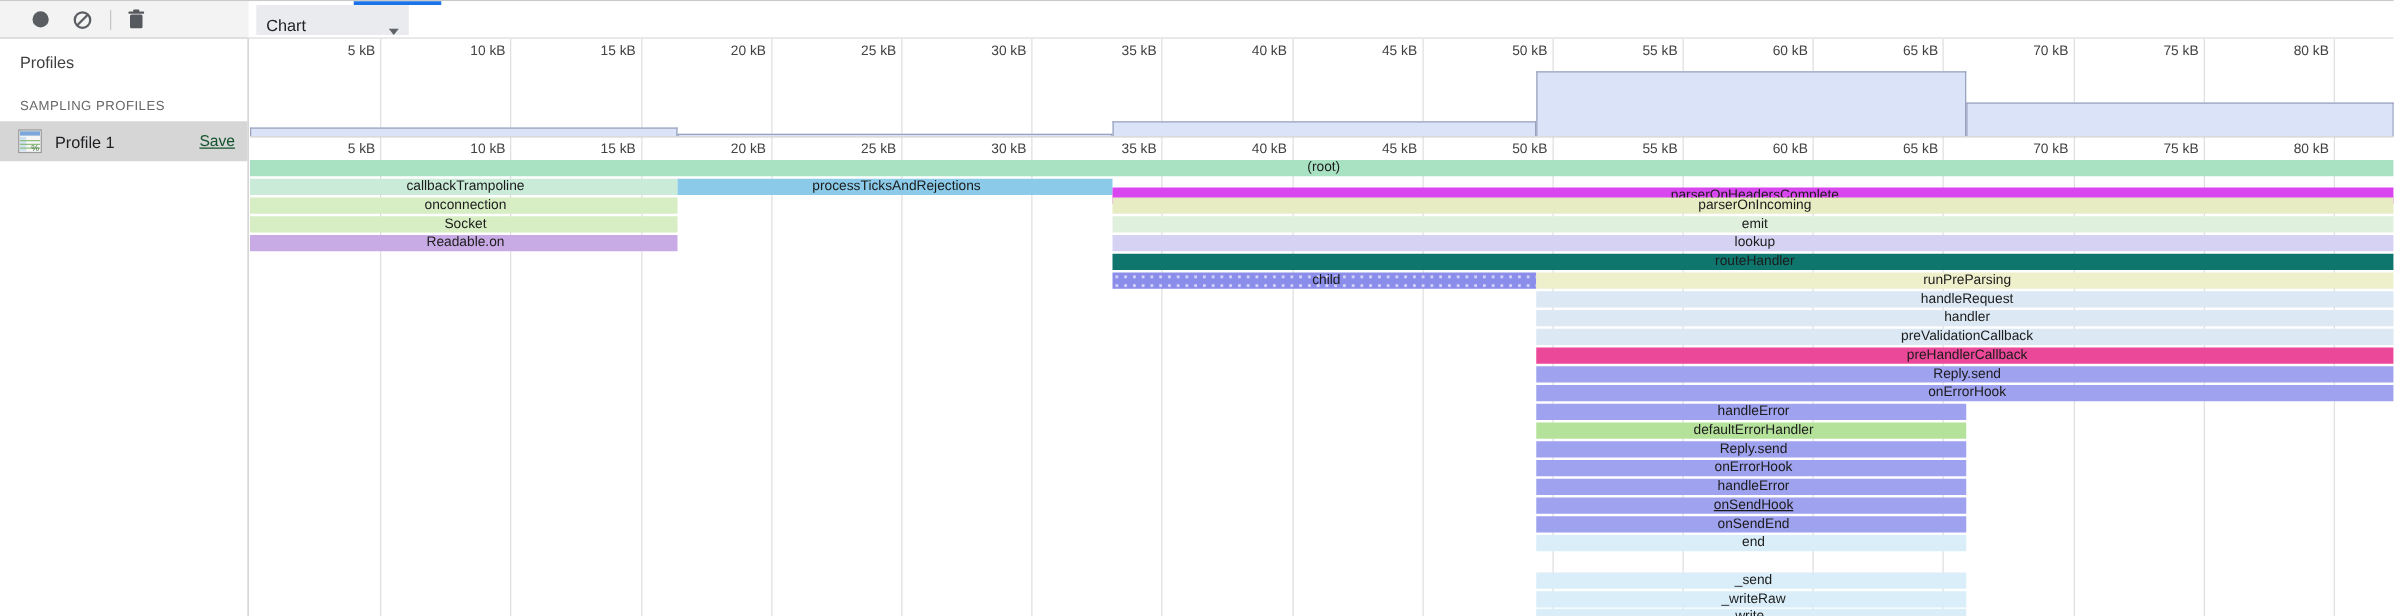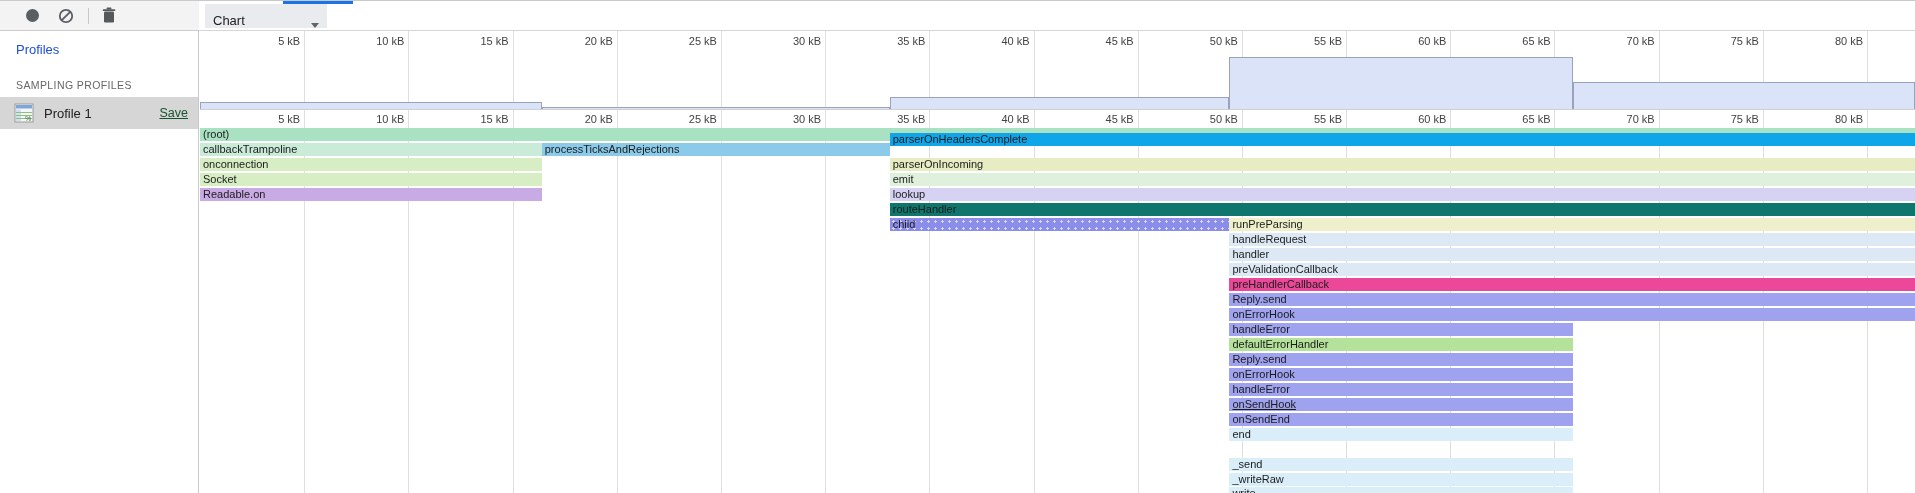--- a/index.html
+++ b/index.html
@@ -20,41 +20,41 @@
   .chart-select { position:absolute; left:6px; top:3px; width:122px; height:24px;
                   background:#e9ebee; display:flex; align-items:flex-end; padding:0 8px; cursor:pointer; }
   .chart-select .lbl { font-size:13px; color:#202124; flex:1; }
   .sel-arrow { width:0; height:0; border-left:4px solid transparent; border-right:4px solid transparent;
                border-top:5px solid #5f6368; }
   .tab-indicator { position:absolute; left:283px; top:0; width:70px; height:3px; background:#1a73e8; }
 
   
   .sidebar { position:absolute; left:0; top:30px; width:199px; bottom:0; background:#fff;
              border-right:1px solid #c9c9c9; }
-  .sb-title { font-size:13px; color:#1d4ed8; padding:11px 0 0 16px; }
+  .sb-title { font-size:13px; color:#404040; padding:11px 0 0 16px; }
   .sb-section { font-size:10.5px; color:#666; letter-spacing:.4px; padding:22px 0 6px 16px; }
   .sb-item { height:32px; background:#d6d6d6; display:flex; align-items:center; padding:0 10px 0 14px; cursor:pointer; }
   .sb-item .name { font-size:13px; color:#202124; margin-left:10px; flex:1; }
   .sb-item .save { font-size:12.5px; color:#14532d; text-decoration:underline; cursor:pointer; }
 
   
   .pane { position:absolute; left:200px; top:30px; right:0; bottom:0; background:#fff; }
   .gridlayer { position:absolute; inset:0; z-index:0; }
   .gridline { position:absolute; top:0; bottom:0; width:0; border-left:1px solid #dfdfdf; }
   .ruler { position:absolute; left:0; right:0; z-index:3; }
   .ruler-1 { top:0; height:19px; }
   .ruler-2 { top:79px; height:18px; }
   .tickwrap { position:absolute; top:0; bottom:0; width:0; }
   .tickwrap span { position:absolute; right:4px; top:50%; transform:translateY(-50%);
                    font-size:11px; color:#424242; white-space:nowrap; }
   .overview { position:absolute; left:0; top:19px; right:0; height:59px; z-index:1; cursor:pointer; }
   .ov-seg { position:absolute; bottom:0; background:#dbe3f8;
             border:1px solid #9aa2bd; border-bottom:none; }
   .baseline { position:absolute; left:0; right:0; top:78px; height:0; border-top:1px solid #cfcfcf; z-index:2; }
-  .flame { position:absolute; left:0; right:0; top:97px; bottom:0; overflow:hidden; z-index:1; }
+  .flame { position:absolute; left:0; right:0; top:97px; bottom:0; overflow:hidden; z-index:1;text-align:center; }
   .bar { position:absolute; height:13px; overflow:hidden; font-size:11px; line-height:13px;
          color:#1b1b1b; padding-left:3px; white-space:nowrap; cursor:pointer; }
   .bar.dotted { background-image:radial-gradient(rgba(255,255,255,.65) 1px, rgba(0,0,0,0) 1.4px);
                 background-size:7px 7px; }
 </style>
 </head>
 <body>
 
 <div class="app">
 
@@ -229,21 +229,21 @@
           <span>75 kB</span>
         </div>
         <div class="tickwrap" style="left: 97.2053%;">
           <span>80 kB</span>
         </div>
       </div>
     <div class="flame" id="flame">
         <div class="bar" style="top: 0px; height: 13px; left: 0%; width: 100%; background: rgb(169, 226, 195);">(root)</div>
         <div class="bar" style="top: 15px; height: 13px; left: 0%; width: 19.9271%; background: rgb(201, 235, 216);">callbackTrampoline</div>
         <div class="bar" style="top: 15px; height: 13px; left: 19.9271%; width: 20.2916%; background: rgb(139, 203, 233);">processTicksAndRejections</div>
-        <div class="bar" style="top: 5px; height: 13px; left: 40.2187%; width: 59.7813%; background: #0ea5e9;">parserOnHeadersComplete</div>
+        <div class="bar" style="top: 22px; height: 13px; left: 40.2187%; width: 59.7813%; background: #d946ef;">parserOnHeadersComplete</div>
         <div class="bar" style="top: 30px; height: 13px; left: 0%; width: 19.9271%; background: rgb(215, 238, 197);">onconnection</div>
         <div class="bar" style="top: 30px; height: 13px; left: 40.2187%; width: 59.7813%; background: rgb(231, 236, 195);">parserOnIncoming</div>
         <div class="bar" style="top: 45px; height: 13px; left: 0%; width: 19.9271%; background: rgb(215, 238, 197);">Socket</div>
         <div class="bar" style="top: 45px; height: 13px; left: 40.2187%; width: 59.7813%; background: rgb(223, 240, 221);">emit</div>
         <div class="bar" style="top: 60px; height: 13px; left: 0%; width: 19.9271%; background: rgb(200, 170, 229);">Readable.on</div>
         <div class="bar" style="top: 60px; height: 13px; left: 40.2187%; width: 59.7813%; background: rgb(214, 210, 243);">lookup</div>
         <div class="bar" style="top: 75px; height: 13px; left: 40.2187%; width: 59.7813%; background: #0f766e;">routeHandler</div>
         <div class="bar dotted" style="top: 90px; height: 13px; left: 40.2187%; width: 19.8056%; background: radial-gradient(rgba(255, 255, 255, 0.65) 1px, rgba(0, 0, 0, 0) 1.4px) 0% 0% / 7px 7px rgb(139, 141, 234);">child</div>
         <div class="bar" style="top: 90px; height: 13px; left: 60.0243%; width: 39.9757%; background: rgb(237, 240, 203);">runPreParsing</div>
         <div class="bar" style="top: 105px; height: 13px; left: 60.0243%; width: 39.9757%; background: rgb(220, 232, 244);">handleRequest</div>

